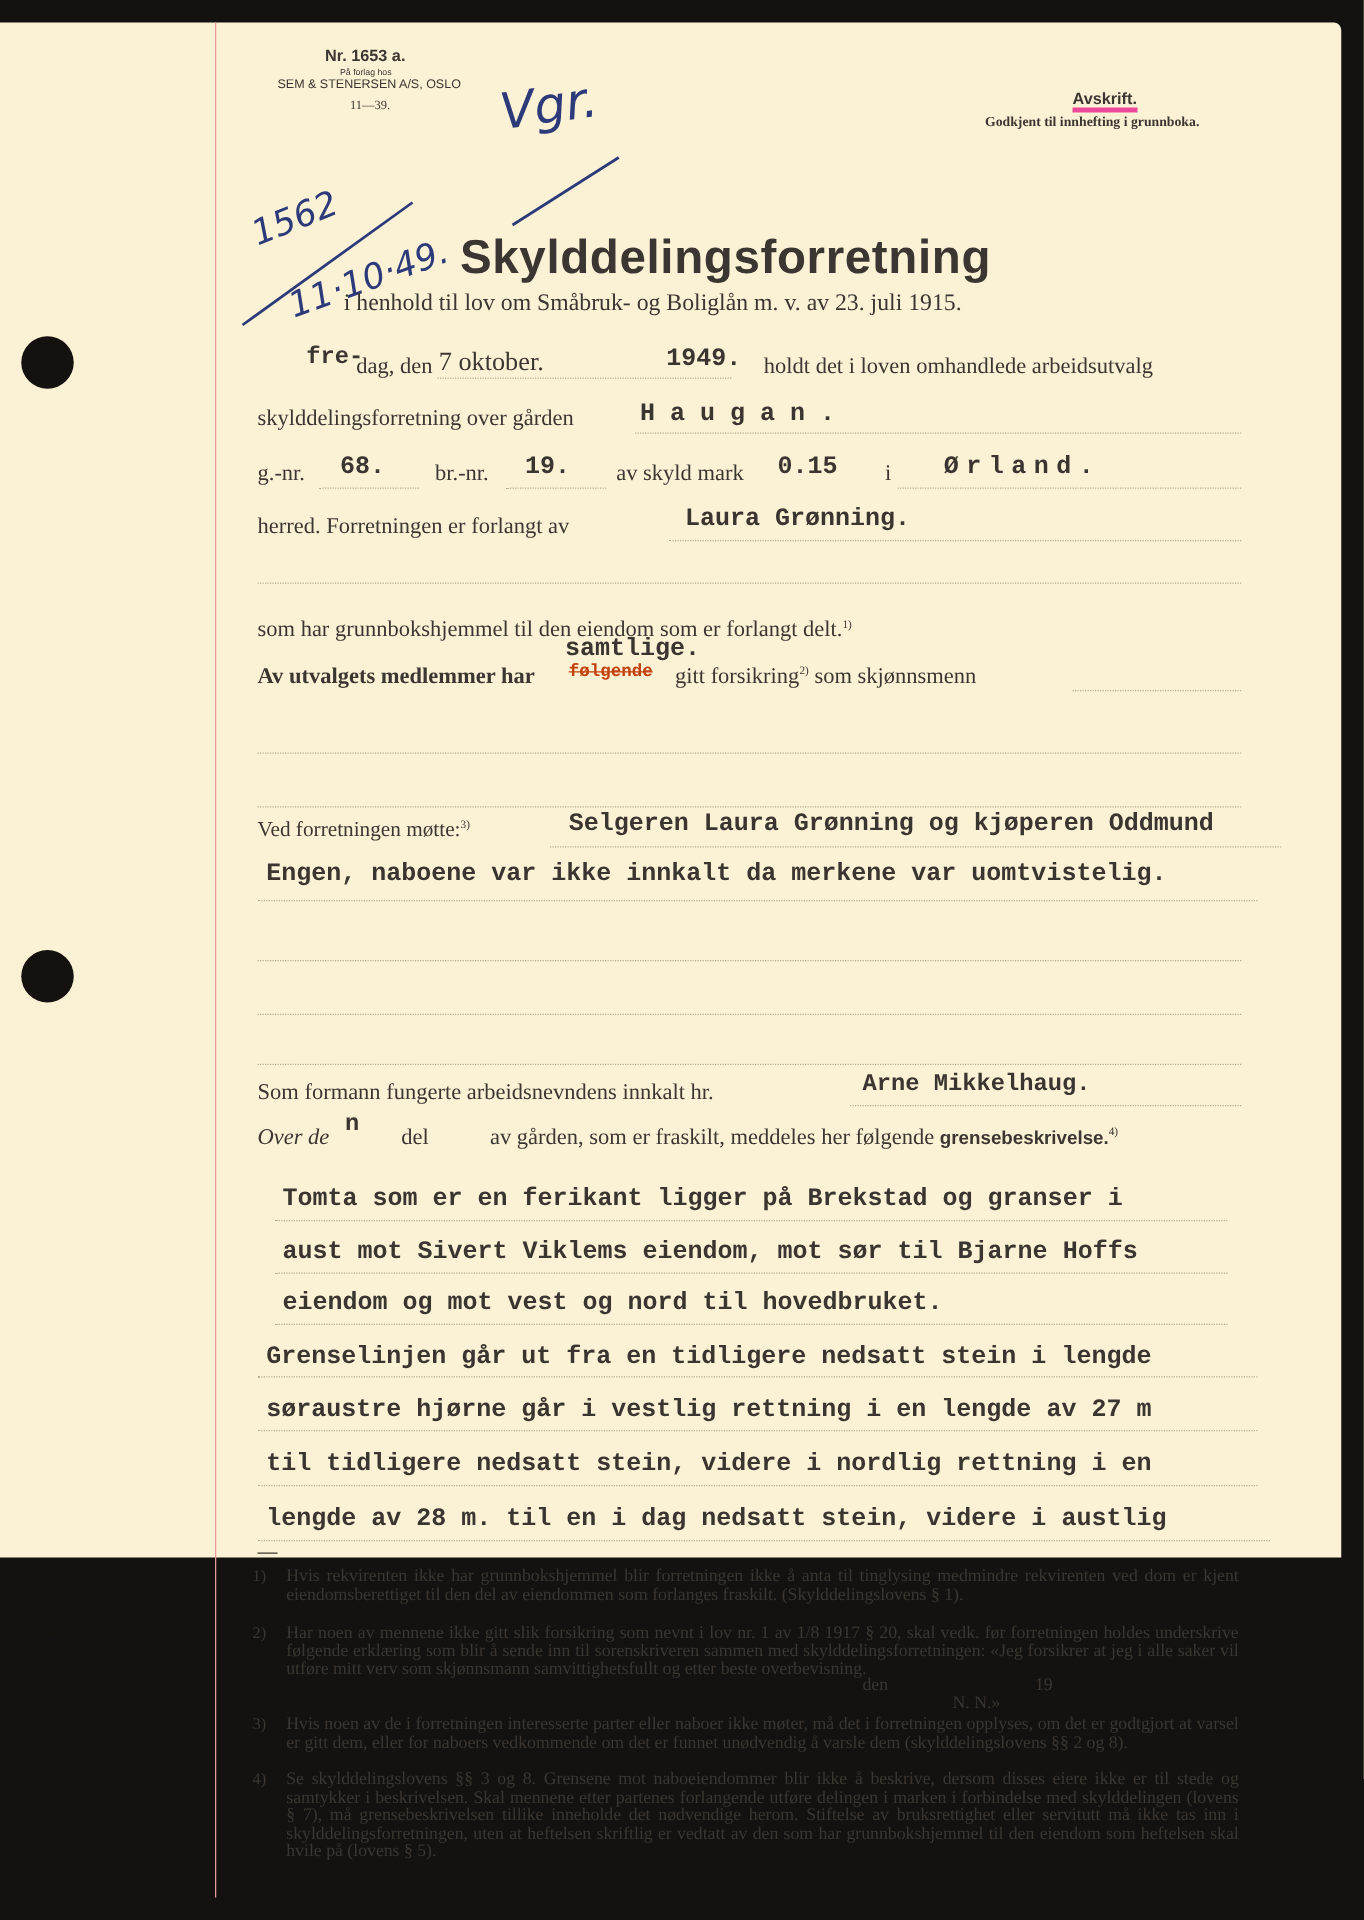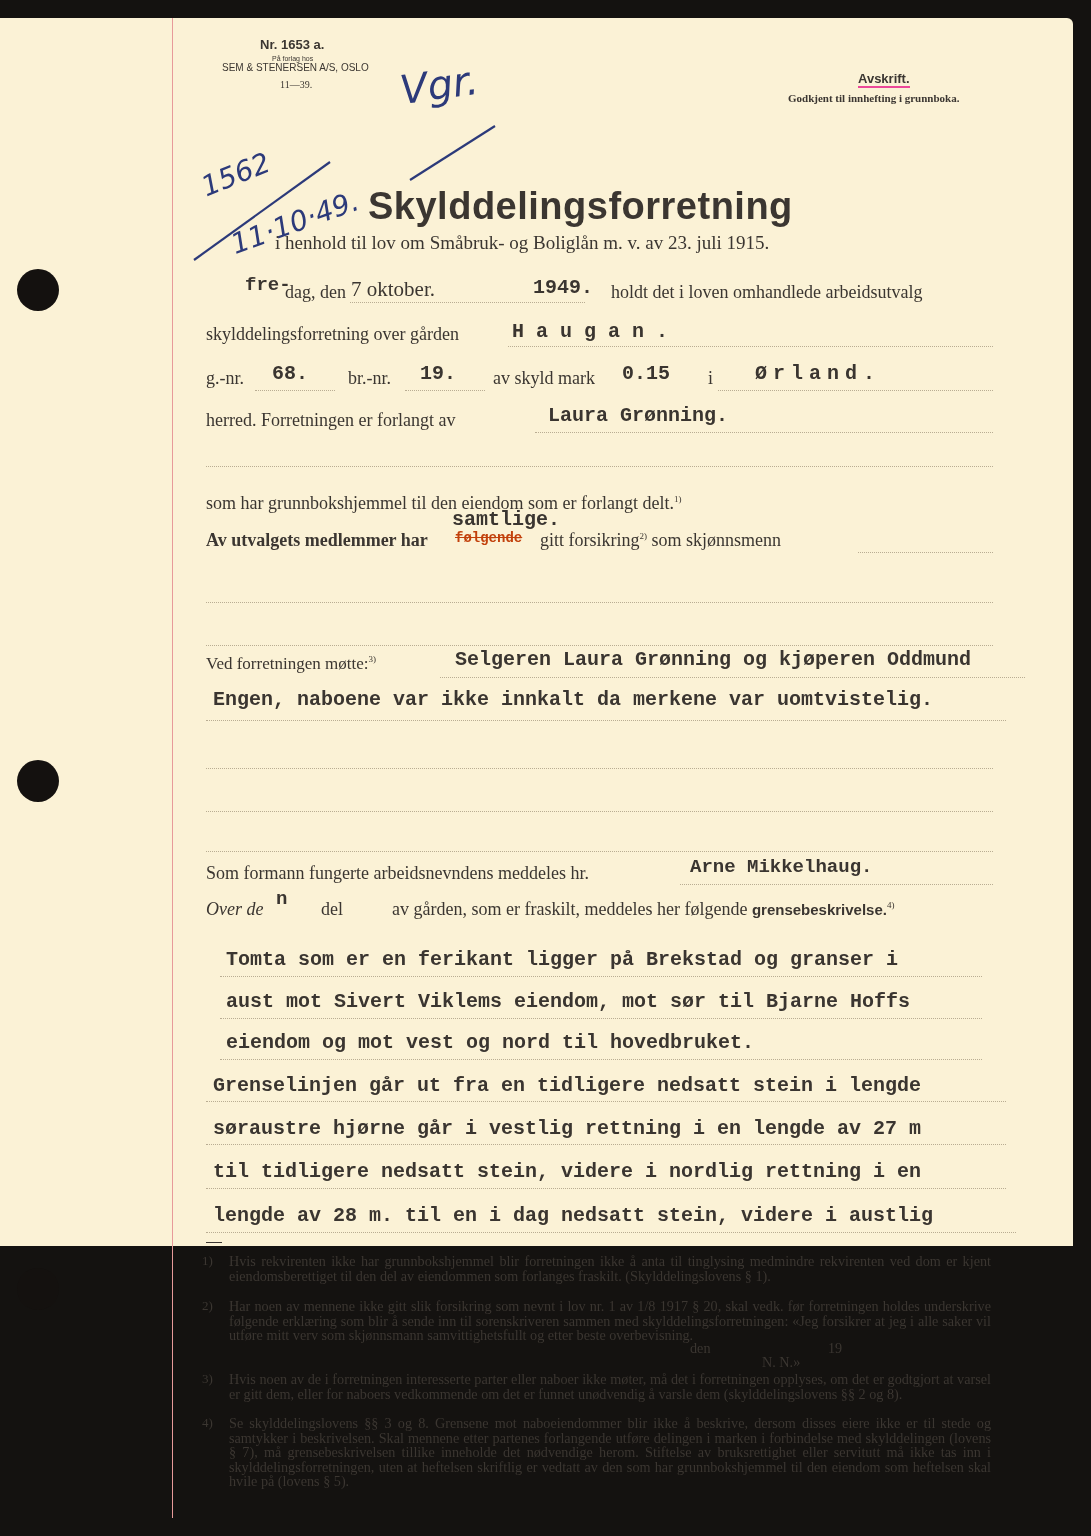--- a/index.html
+++ b/index.html
@@ -49,21 +49,21 @@
   <div class="abs hand" style="left:400px; top:44px; font-size:40px; transform:rotate(-8deg);">Vgr.</div>
   <svg class="abs" style="left:405px; top:100px;" width="100" height="70">
       <line x1="5" y1="62" x2="90" y2="8" stroke="#2c3a7a" stroke-width="2.2"></line>
     </svg>
   <div class="abs hand" style="left:200px; top:140px; font-size:28px; transform:rotate(-22deg);">1562</div>
   <svg class="abs" style="left:190px; top:140px;" width="150" height="110">
       <line x1="4" y1="102" x2="140" y2="4" stroke="#2c3a7a" stroke-width="2.2"></line>
     </svg>
   <div class="abs hand" style="left:228px; top:188px; font-size:28px; transform:rotate(-20deg);">11·10·49.</div>
 
-  <div class="abs sans" style="left:858px; top:53px; font-size:13px; font-weight:bold; border-bottom:2px solid #ec4899;">Avskrift.</div>
+  <div class="abs sans" style="left:858px; top:53px; font-size:13px; font-weight:bold; border-bottom:4px solid #ec4899;">Avskrift.</div>
   <div class="abs" style="left:788px; top:74px; font-size:11px; font-weight:bold;">Godkjent til innhefting i grunnboka.</div>
 
   <div class="abs sans" style="left:368px; top:167px; font-size:38px; font-weight:bold; letter-spacing:0.5px;">Skylddelingsforretning</div>
   <div class="abs" style="left:275px; top:214px; font-size:19px;">i henhold til lov om Småbruk- og Boliglån m. v. av 23. juli 1915.</div>
 
   <div class="abs typed" style="left:245px; top:256px; font-size:19px;">fre-</div>
   <div class="abs" style="left:285px; top:264px; font-size:18px;">dag, den</div>
   <div class="dots" style="left:350px; top:284px; width:235px;"></div>
   <div class="abs" style="left:351px; top:259px; font-size:21px;">7 oktober.</div>
   <div class="abs typed" style="left:533px; top:258px; font-size:20px;">1949.</div>
@@ -102,21 +102,21 @@
 
   <div class="abs" style="left:206px; top:636px; font-size:17px;"><span>Ved forretningen møtte:</span><sup>3)</sup></div>
   <div class="dots" style="left:440px; top:659px; width:585px;"></div>
   <div class="abs typed" style="left:455px; top:630px; font-size:20px;">Selgeren Laura Grønning og kjøperen Oddmund</div>
   <div class="dots" style="left:206px; top:702px; width:800px;"></div>
   <div class="abs typed" style="left:213px; top:670px; font-size:20px;">Engen, naboene var ikke innkalt da merkene var uomtvistelig.</div>
   <div class="dots" style="left:206px; top:750px; width:787px;"></div>
   <div class="dots" style="left:206px; top:793px; width:787px;"></div>
   <div class="dots" style="left:206px; top:833px; width:787px;"></div>
 
-  <div class="abs" style="left:206px; top:845px; font-size:18px;">Som formann fungerte arbeidsnevndens meddeles hr.</div>
+  <div class="abs" style="left:206px; top:845px; font-size:18px;">Som formann fungerte arbeidsnevndens innkalt hr.</div>
   <div class="dots" style="left:680px; top:866px; width:313px;"></div>
   <div class="abs typed" style="left:690px; top:838px; font-size:19px;">Arne Mikkelhaug.</div>
 
   <div class="abs" style="left:206px; top:881px; font-size:18px;font-style:italic;">Over de</div>
   <div class="abs typed" style="left:276px; top:870px; font-size:19px;">n</div>
   <div class="abs" style="left:321px; top:881px; font-size:18px;">del</div>
   <div class="abs" style="left:392px; top:881px; font-size:18px;"><span>av gården, som er fraskilt, meddeles her følgende</span> <b class="sans" style="font-size:15px;">grensebeskrivelse.</b><sup>4)</sup></div>
 
   <div class="dots" style="left:220px; top:958px; width:762px;"></div>
   <div class="abs typed" style="left:226px; top:930px; font-size:20px;">Tomta som er en ferikant ligger på Brekstad og granser i</div>

